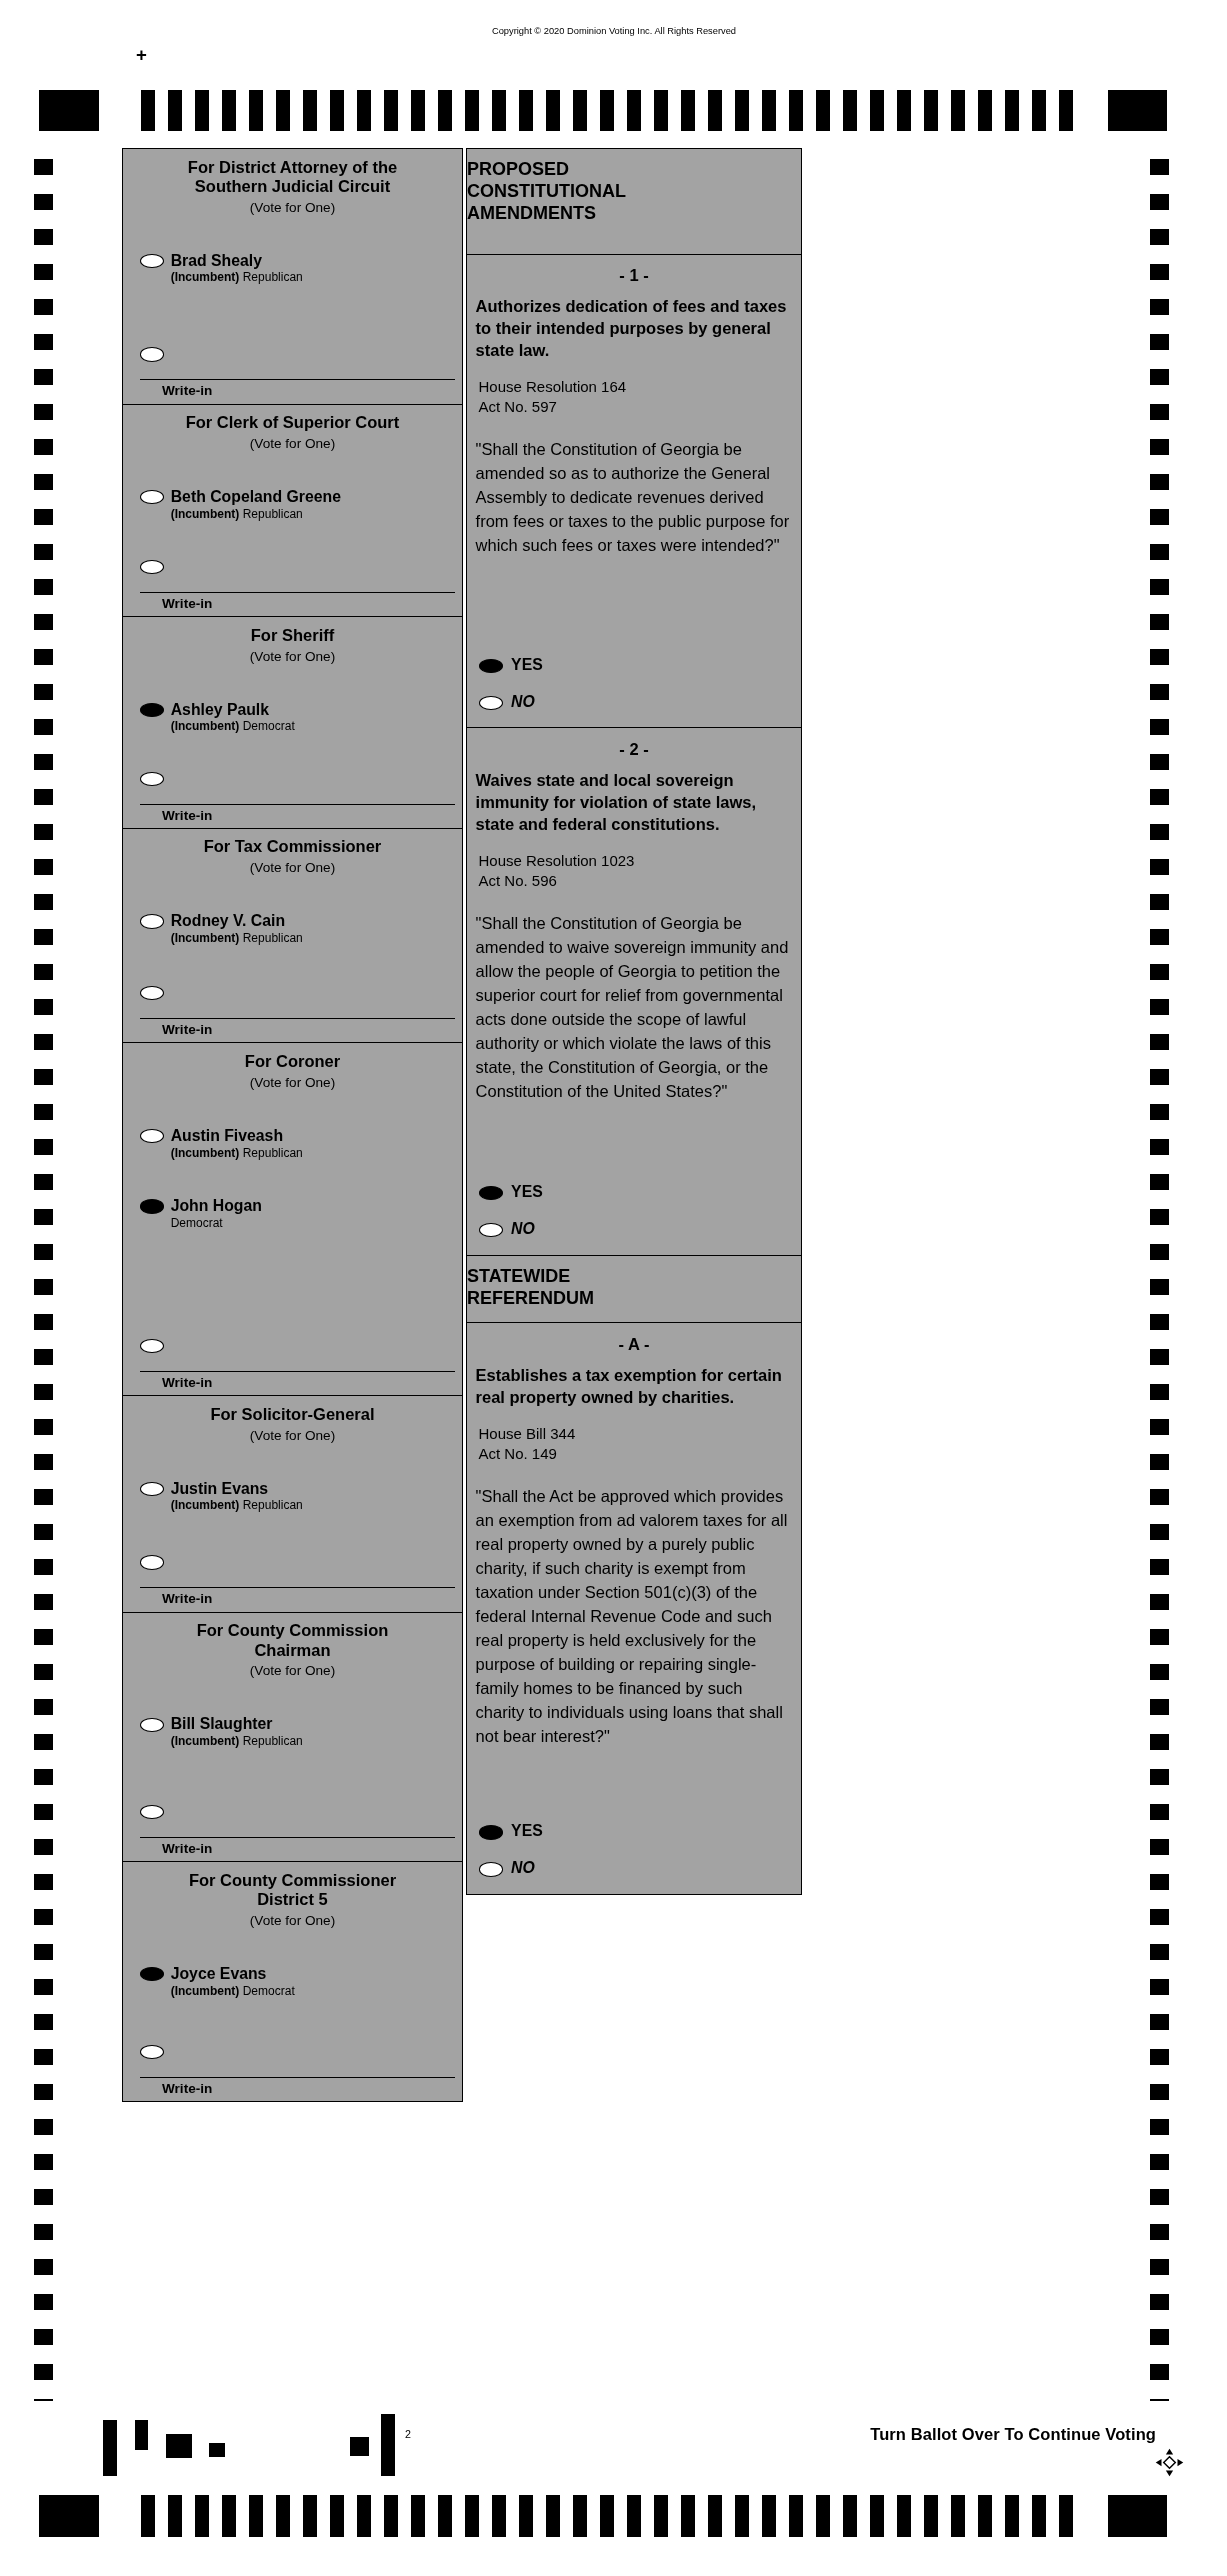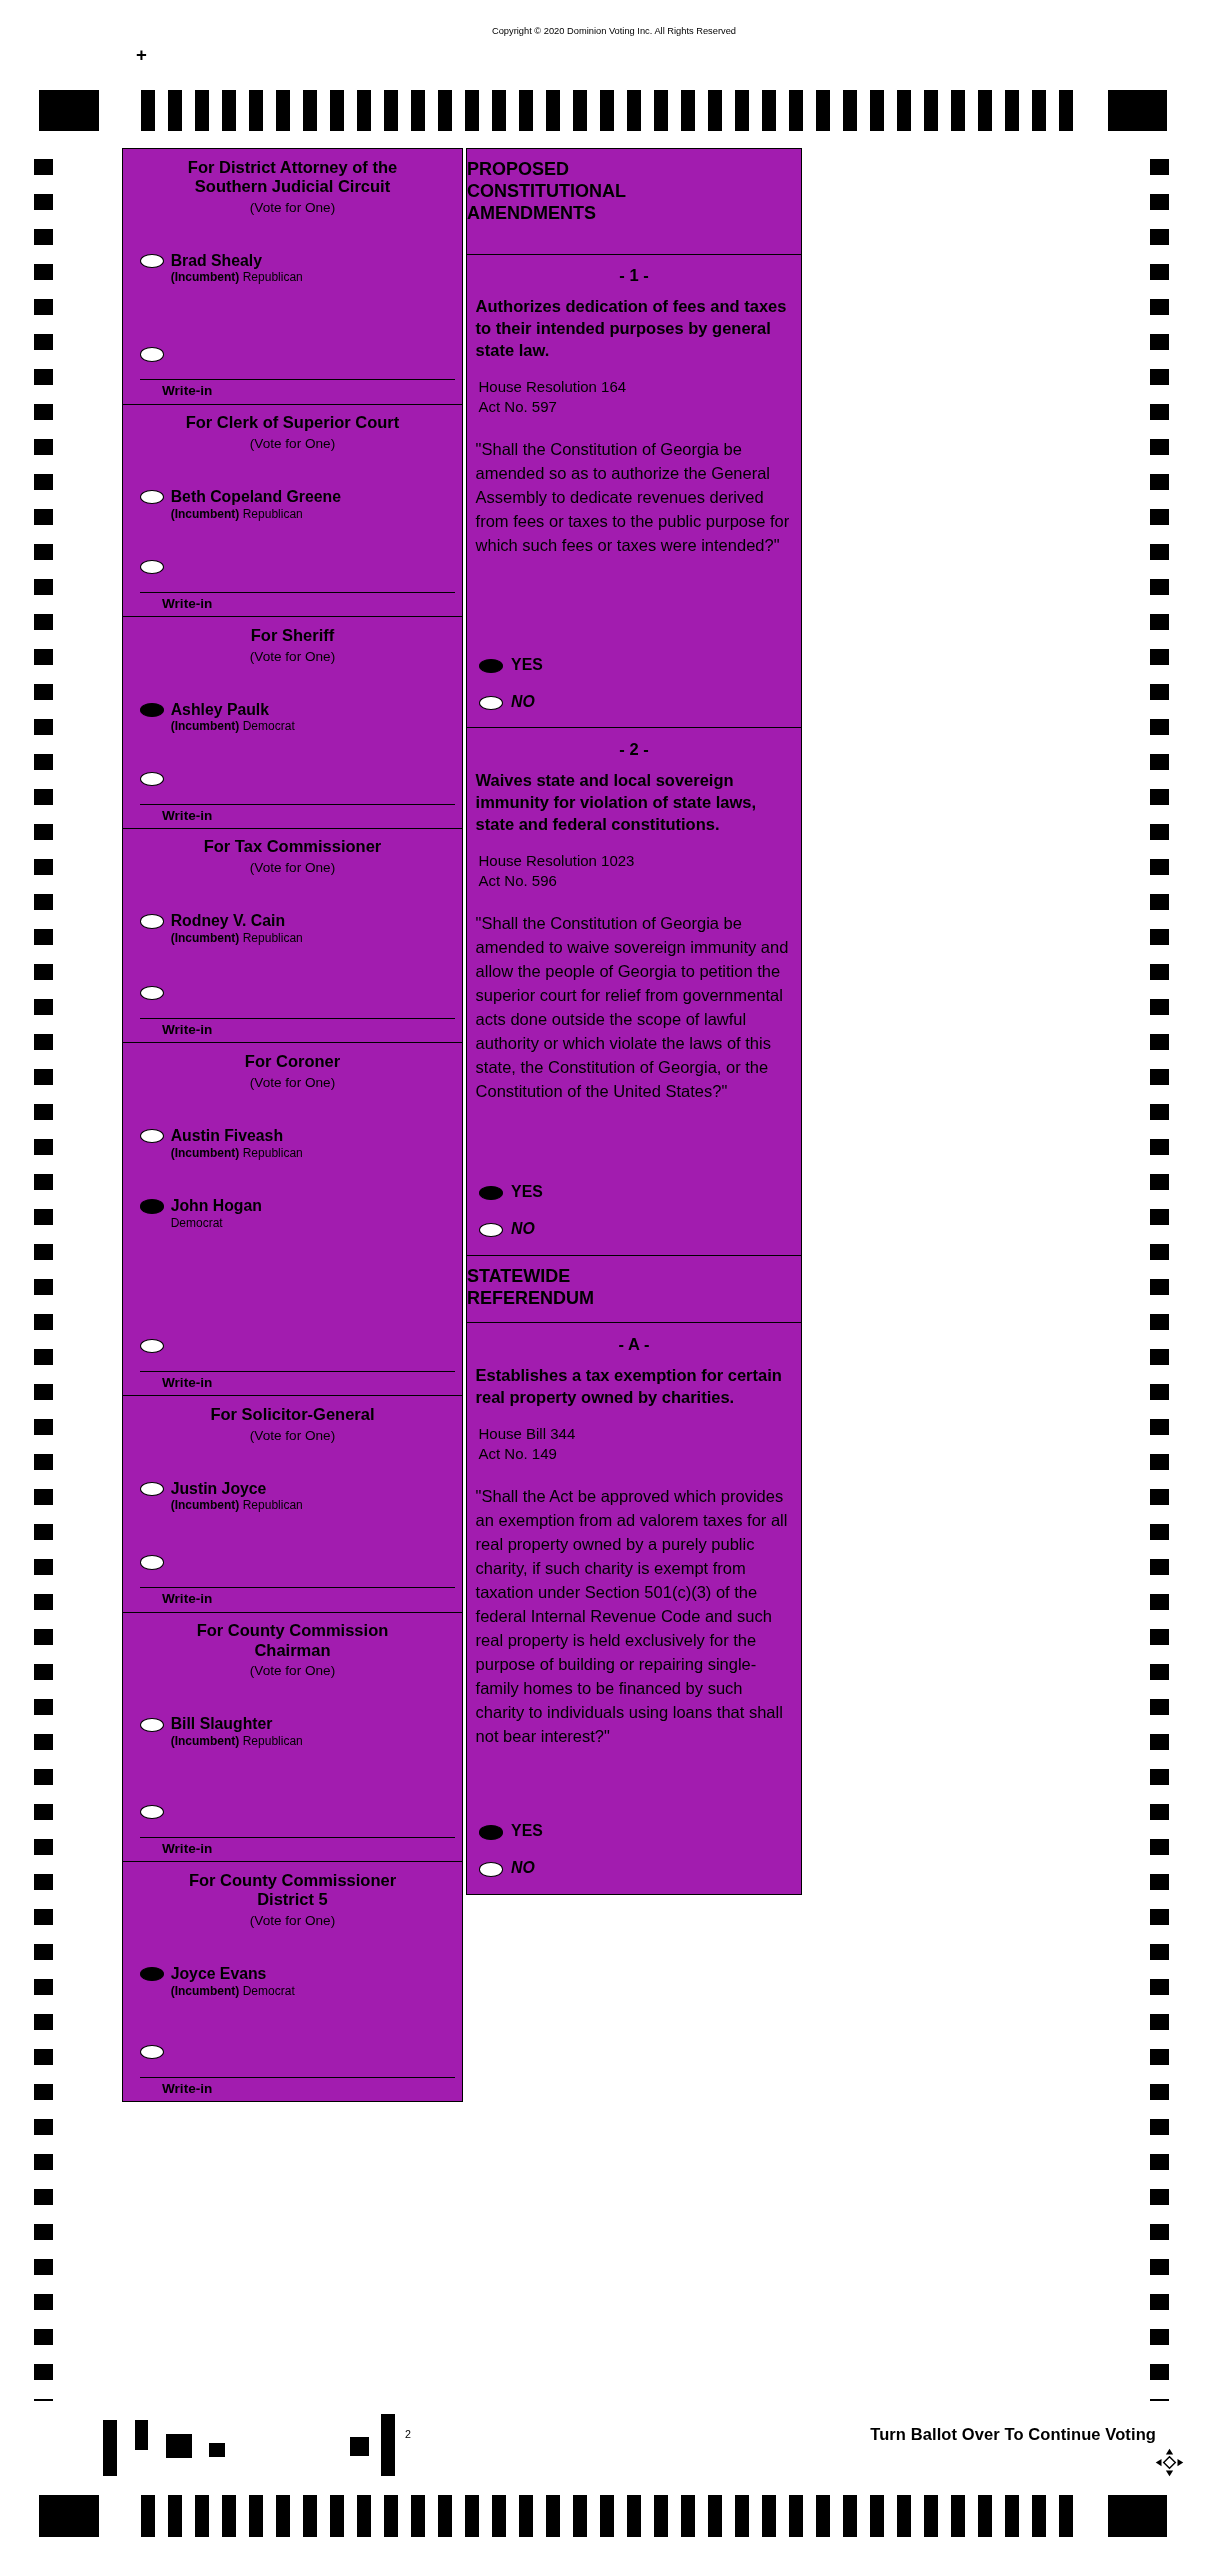--- a/index.html
+++ b/index.html
@@ -27,21 +27,21 @@
   #copyright { left:0; right:0; top:26px; text-align:center; font-size:9.3px; }
   #plus-mark { left:136px; top:44px; font-size:18.6px; font-weight:bold; }
   #turnover { right:72px; top:2425px; font-size:16.5px; font-weight:bold; letter-spacing:0.1px; }
   #corner-digit { left:405px; top:2428px; font-size:10.7px; }
 
   
   #col-contests { position:absolute; left:122px; top:148px; width:341px; }
   #col-measures { position:absolute; left:466px; top:148px; width:336px; }
 
   section.contest, section.msec {
-    border:1.4px solid #000; background:#a21caf; position:relative; overflow:hidden;
+    border:1.4px solid #000; background:#a3a3a3; position:relative; overflow:hidden;
   }
   section.contest + section.contest, section.msec + section.msec { margin-top:-1.4px; }
 
   
   .c-title { margin-top:8.6px; text-align:center; font-weight:bold; font-size:16.5px; line-height:19.3px; }
   .c-inst  { margin-top:3.6px; text-align:center; font-size:13.6px; }
   .cand { display:flex; margin:37px 5.7px 0 16.5px; }
   .cand + .cand { margin-top:36px; }
   .oval {
     display:inline-block; width:24px; height:14.3px; flex:none;
@@ -196,21 +196,21 @@
 
   <section class="contest" style="height:218px;">
     <div class="c-title">
       <div>For Solicitor-General</div>
       <div></div>
     </div>
     <div class="c-inst">(Vote for One)</div>
     <div class="cand">
       <span class="oval"></span>
       <span class="cand-text">
-        <span class="cand-name">Justin Joyce</span>
+        <span class="cand-name">Justin Evans</span>
         <span class="cand-sub"><b>(Incumbent)</b> <span>Republican</span></span>
       </span>
     </div>
     <div class="writein">
       <span class="oval"></span>
       <div class="wline"></div>
       <div class="wlabel">Write-in</div>
     </div>
   </section>
 

